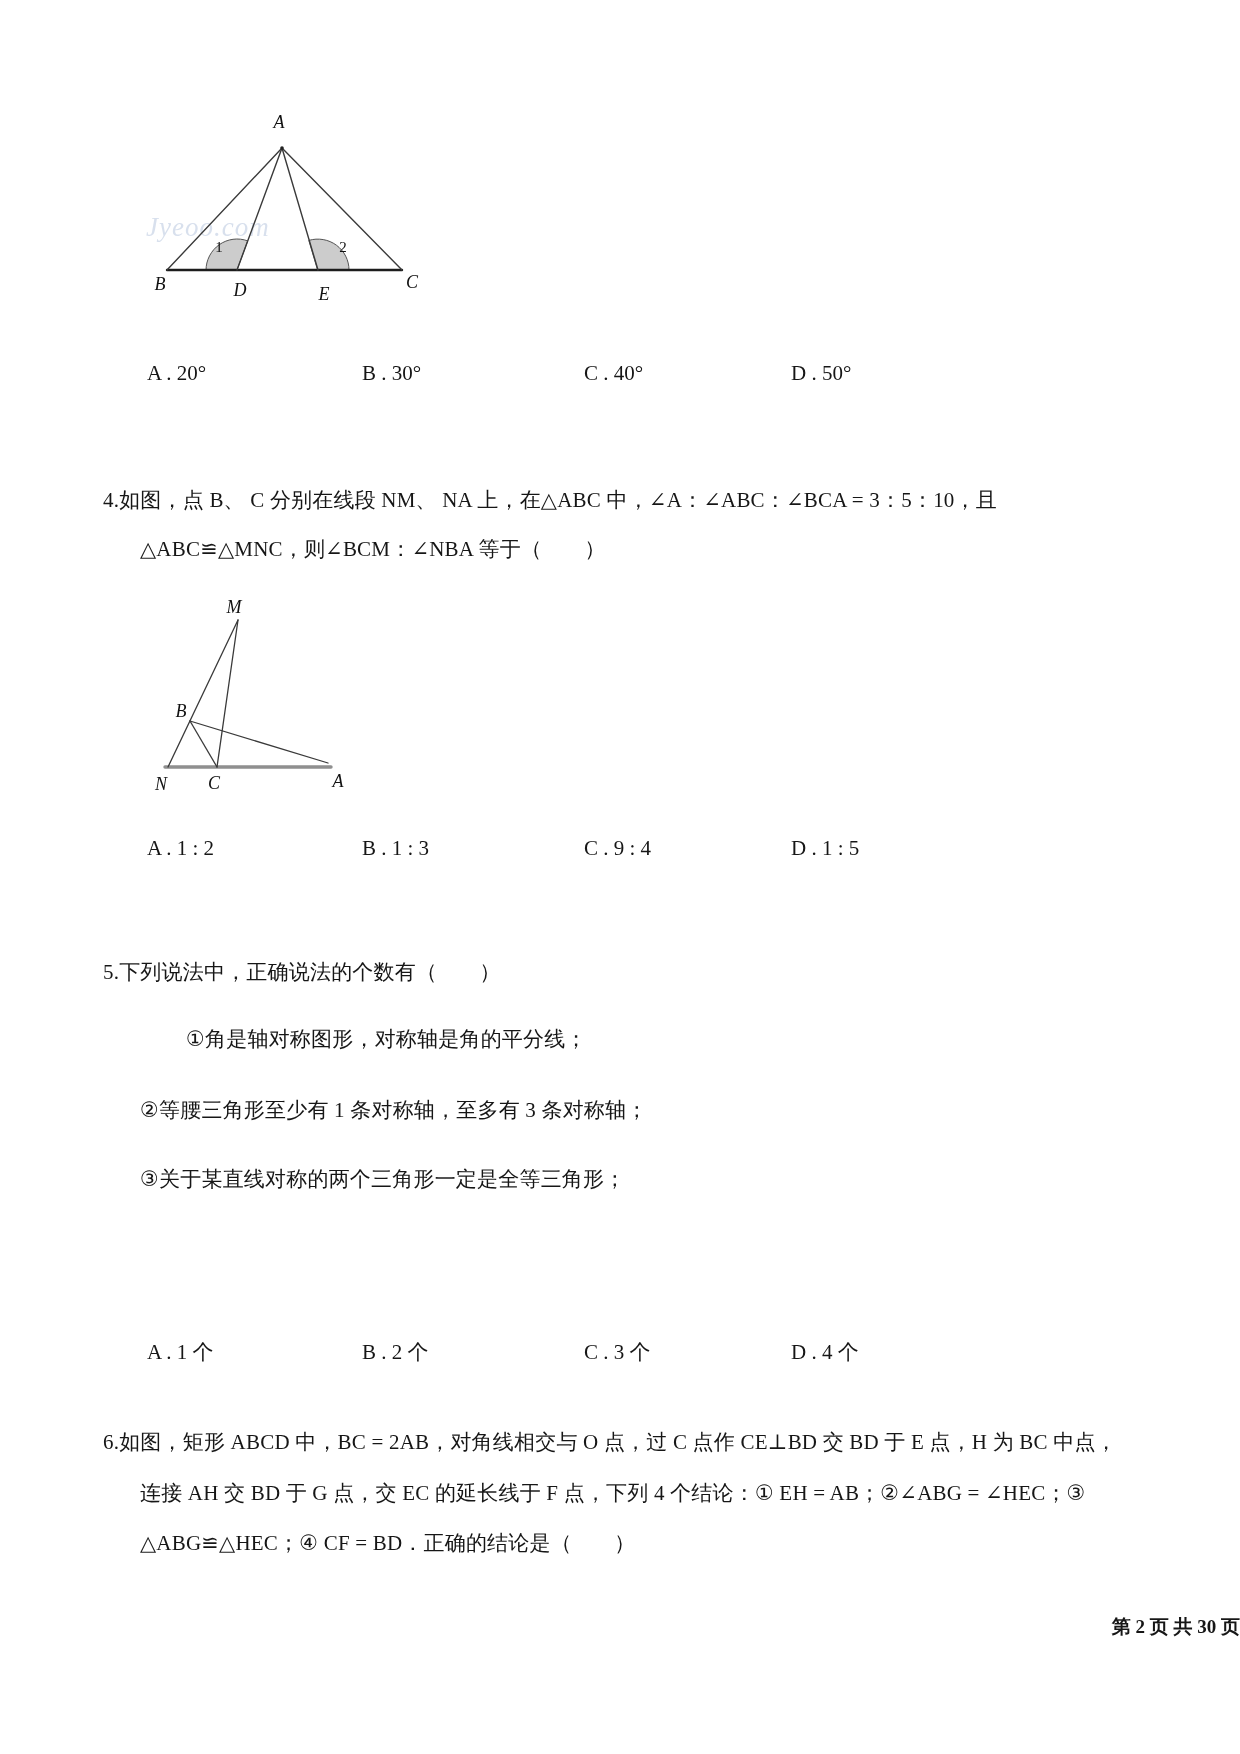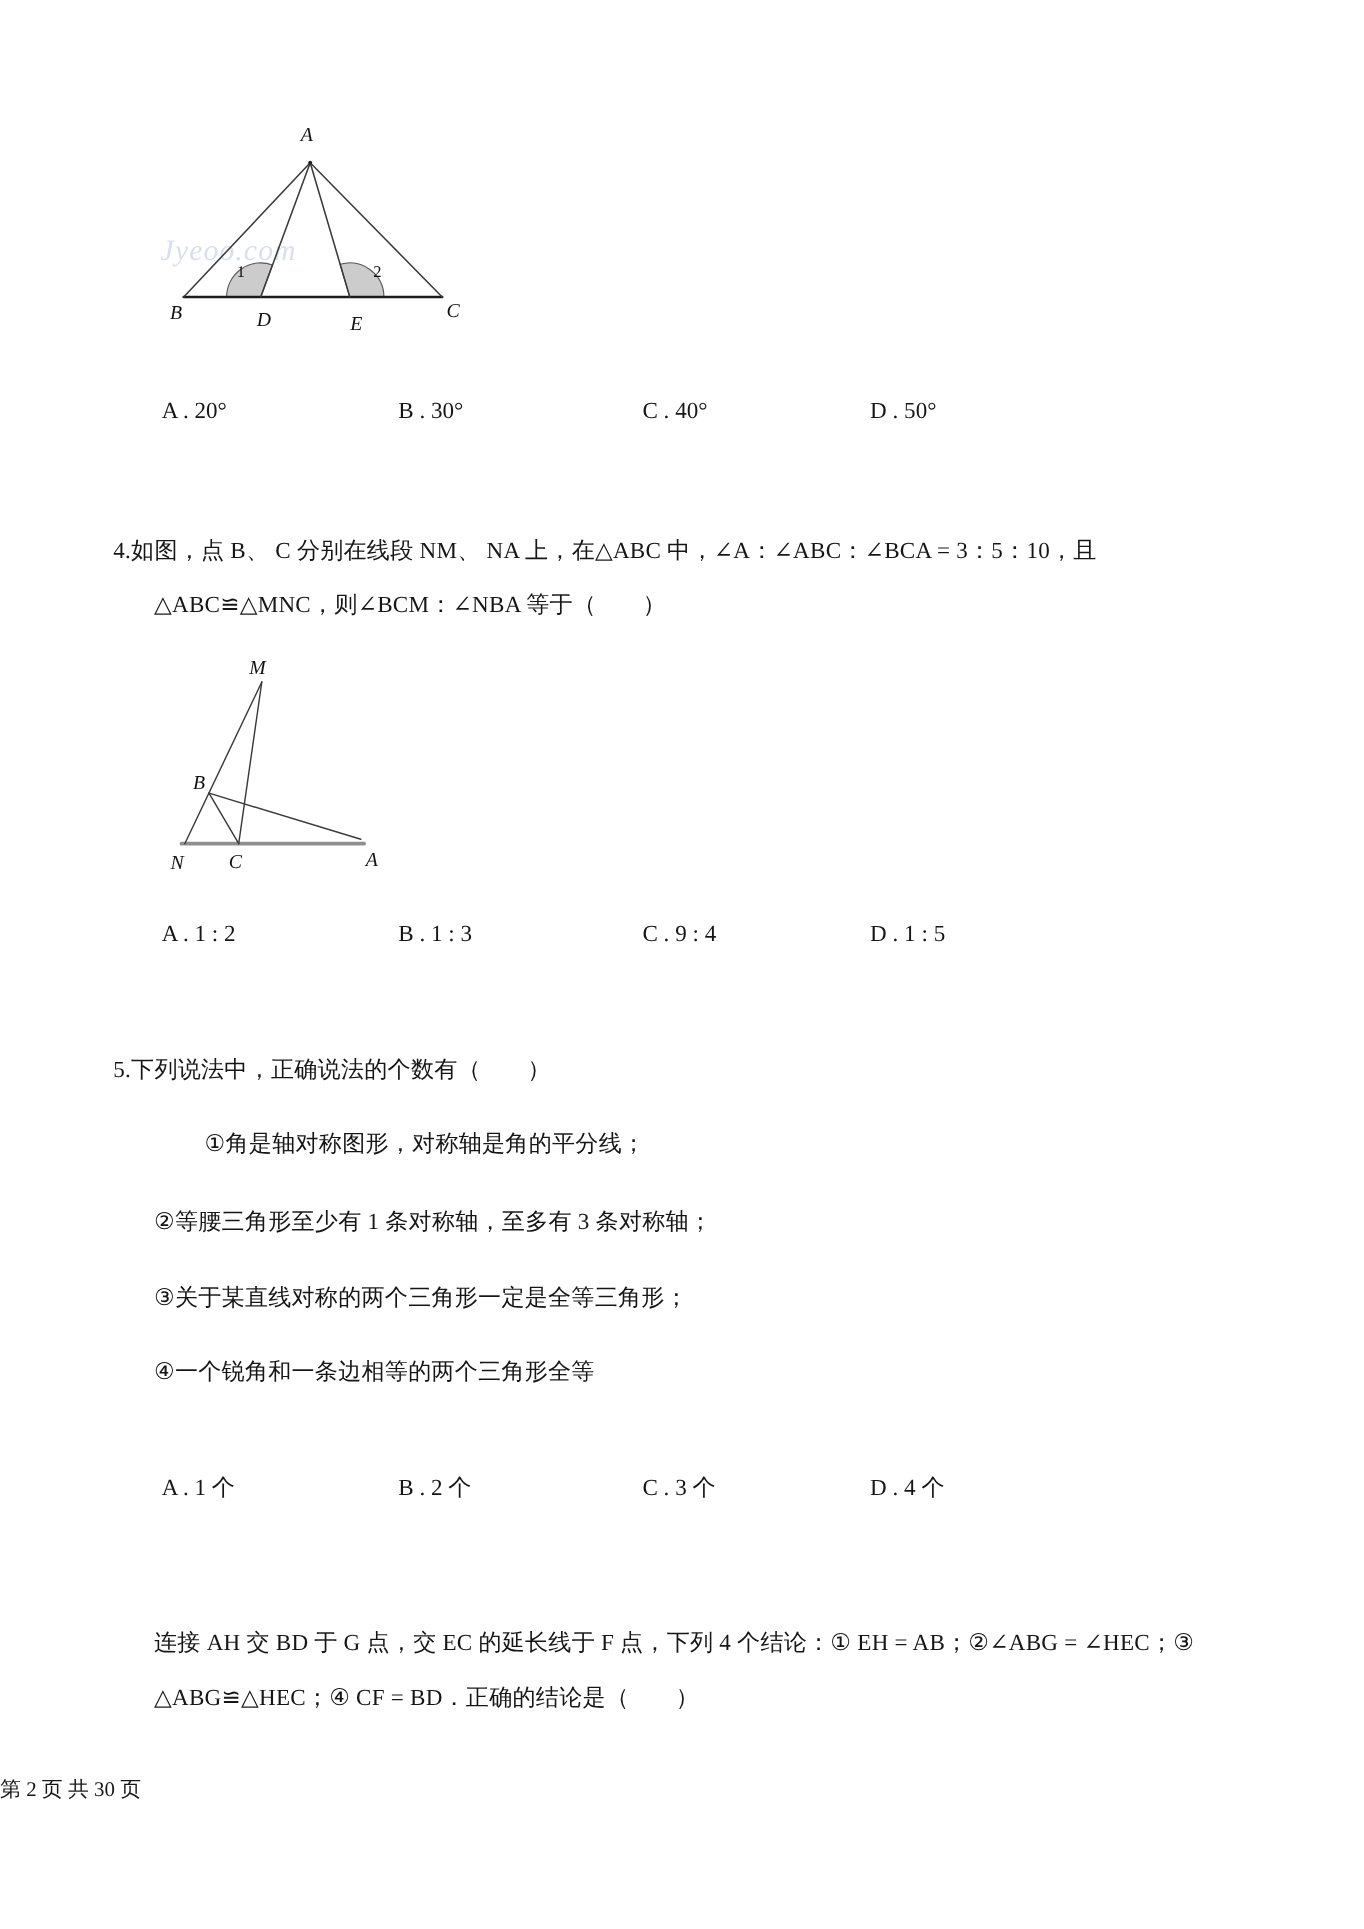--- a/index.html
+++ b/index.html
@@ -11,21 +11,21 @@
   .tline{position:absolute;font-size:21px;line-height:26px;white-space:pre;letter-spacing:.2px;}
   .optrow{position:absolute;left:0;width:1003px;height:30px;}
   .opt{position:absolute;top:0;font-size:21px;white-space:pre;}
   .o1{left:147px}.o2{left:362px}.o3{left:584px}.o4{left:791px}
   .fig{position:absolute;}
   .fig line, .fig path{stroke-linecap:round;}
   .flab{font-family:"Liberation Serif","DejaVu Serif",serif;font-style:italic;font-size:18px;fill:#111;}
   .fnum{font-family:"Liberation Serif","DejaVu Serif",serif;font-style:normal;font-size:15px;fill:#111;}
   .watermark{position:absolute;left:146px;top:212px;font-size:27px;font-style:italic;
     color:rgba(125,152,195,0.30);letter-spacing:1px;}
-  .footer{position:absolute;top:1614px;left:0;width:1240px;text-align:left;font-size:19px;}
+  .footer{position:absolute;top:1614px;left:0;width:1240px;text-align:right;font-size:19px;font-weight:bold;}
 </style>
 </head>
 <body>
 
 <div class="page">
 
   <div class="watermark">Jyeoo.com</div>
 
   <svg class="fig" style="left:140px;top:100px;" width="290" height="200" viewBox="0 0 290 200">
 
@@ -76,27 +76,27 @@
     <span class="opt o1">A . 1 : 2</span>
     <span class="opt o2">B . 1 : 3</span>
     <span class="opt o3">C . 9 : 4</span>
     <span class="opt o4">D . 1 : 5</span>
   </div>
 
   <div class="tline" style="left:103px;top:959px;">5.下列说法中，正确说法的个数有（　　）</div>
   <div class="tline" style="left:140px;top:1026px;margin-left:46px;">①角是轴对称图形，对称轴是角的平分线；</div>
   <div class="tline" style="left:140px;top:1097px;">②等腰三角形至少有 1 条对称轴，至多有 3 条对称轴；</div>
   <div class="tline" style="left:140px;top:1166px;">③关于某直线对称的两个三角形一定是全等三角形；</div>
-  <div class="tline" style="left:140px;top:1234px;">④一个锐角和一条边相等的两个三角形全等</div>
 
   <div class="optrow" style="top:1302px;margin-top:36px;">
     <span class="opt o1">A . 1 个</span>
     <span class="opt o2">B . 2 个</span>
     <span class="opt o3">C . 3 个</span>
     <span class="opt o4">D . 4 个</span>
   </div>
 
+  <div class="tline" style="left:103px;top:1429px;">6.如图，矩形 ABCD 中，BC = 2AB，对角线相交与 O 点，过 C 点作 CE⊥BD 交 BD 于 E 点，H 为 BC 中点，</div>
   <div class="tline" style="left:140px;top:1480px;">连接 AH 交 BD 于 G 点，交 EC 的延长线于 F 点，下列 4 个结论：① EH = AB；②∠ABG = ∠HEC；③</div>
   <div class="tline" style="left:140px;top:1530px;">△ABG≌△HEC；④ CF = BD．正确的结论是（　　）</div>
 
   <div class="footer">第 2 页 共 30 页</div>
 
 </div>
 
 </body></html>

